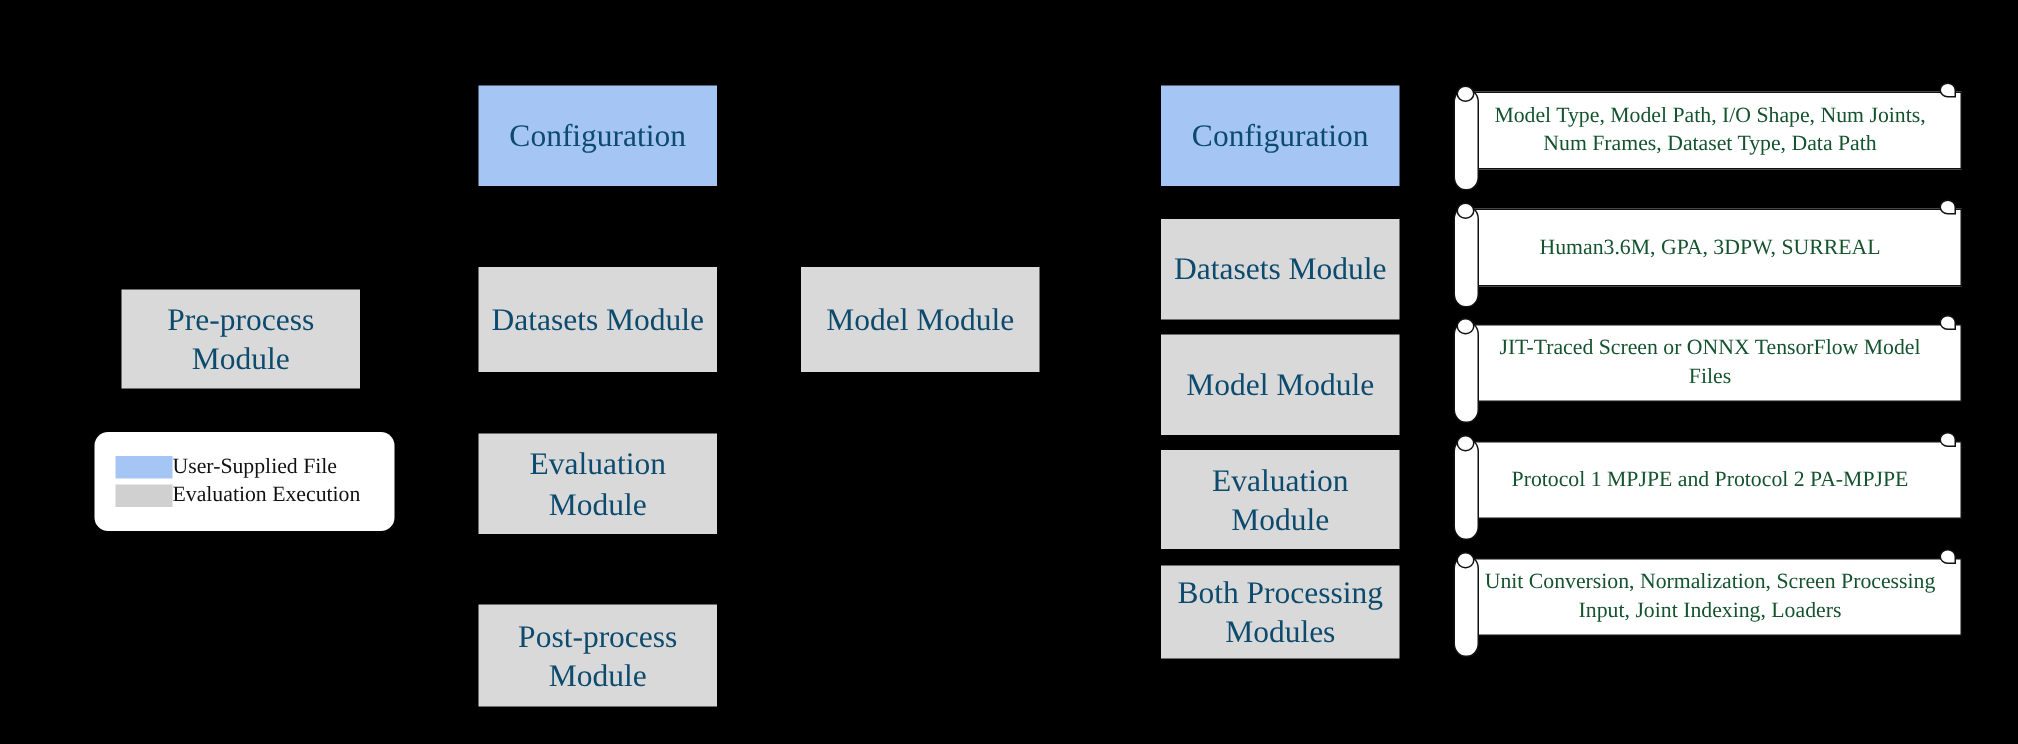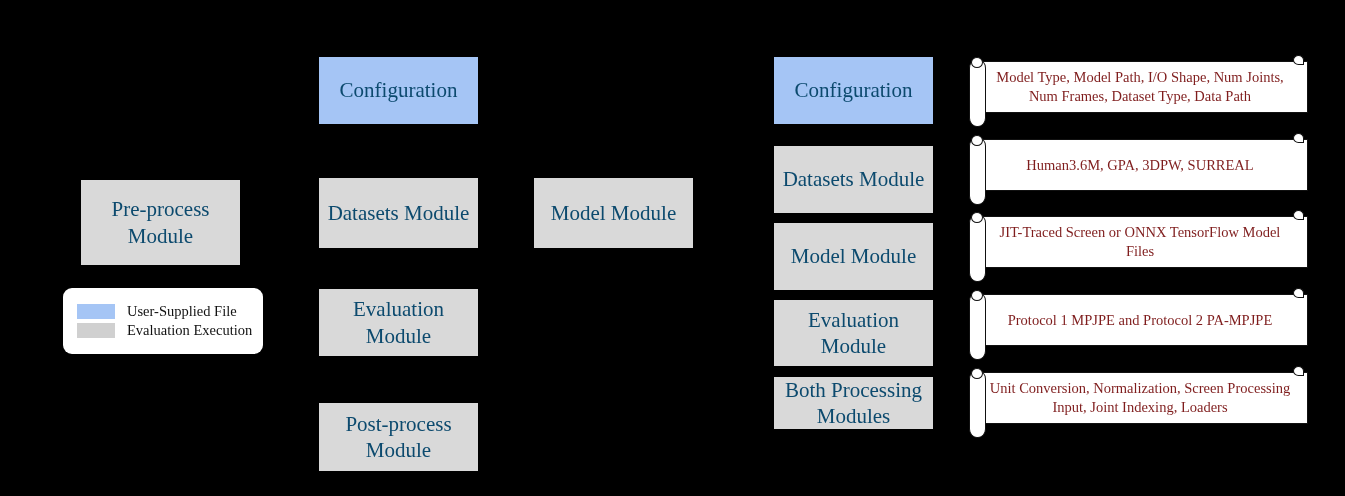--- a/index.html
+++ b/index.html
@@ -50,21 +50,21 @@
     top: 6px;
     right: 0;
     bottom: 16px;
     background: #ffffff;
     border: 1px solid #111111;
     border-left: none;
     display: flex;
     align-items: center;
     justify-content: center;
     text-align: center;
-    color: #7f1d1d;
+    color: #14532d;
     font-size: 14.5px;
     line-height: 1.3;
     padding: 2px 14px 2px 10px;
     box-sizing: border-box;
   }
   
   .note .roll {
     position: absolute;
     left: 3px;
     top: 4px;
@@ -104,38 +104,37 @@
     box-sizing: border-box;
     padding: 10px 14px;
     display: flex;
     flex-direction: column;
     justify-content: center;
     gap: 4px;
   }
   .legend-row {
     display: flex;
     align-items: center;
-    gap: 12px;
     font-size: 14.5px;
     color: #111111;
     white-space: nowrap;
   }
   .swatch {
     width: 38px;
     height: 15px;
     flex: 0 0 auto;
   }
   .legend-label { line-height: 1; }
 </style>
 </head>
 <body>
 
 <div id="canvas">
 
-  <div class="box gray" style="left:81px; top:170px; width:159px; height:85px;">
+  <div class="box gray" style="left:81px; top:183px; width:159px; height:66px;">
     <span>Pre-process Module</span>
   </div>
 
   <div id="legend" style="left:63px; top:288px; width:200px; height:66px;">
     <div class="legend-row">
       <span class="swatch" style="background:#a5c5f5;"></span>
       <span class="legend-label">User-Supplied File</span>
     </div>
     <div class="legend-row">
       <span class="swatch" style="background:#d0d0d0;"></span>
@@ -172,21 +171,21 @@
   </div>
 
   <div class="box gray" style="left:774px; top:213px; width:159px; height:67px;">
     <span>Model Module</span>
   </div>
 
   <div class="box gray" style="left:774px; top:290px; width:159px; height:66px;">
     <span>Evaluation Module</span>
   </div>
 
-  <div class="box gray" style="left:774px; top:367px; width:159px; height:52px; white-space:pre-line;">
+  <div class="box gray" style="left:774px; top:367px; width:159px; height:62px; white-space:pre-line;">
     <span>Both Processing
 Modules</span>
   </div>
 
   <div class="note" style="left:966px; top:55px; width:342px; height:74px;">
     <div class="sheet">
       <span>Model Type, Model Path, I/O Shape, Num Joints, Num Frames, Dataset Type, Data Path</span>
     </div>
     <div class="roll"></div>
     <div class="roll-cap"></div>

